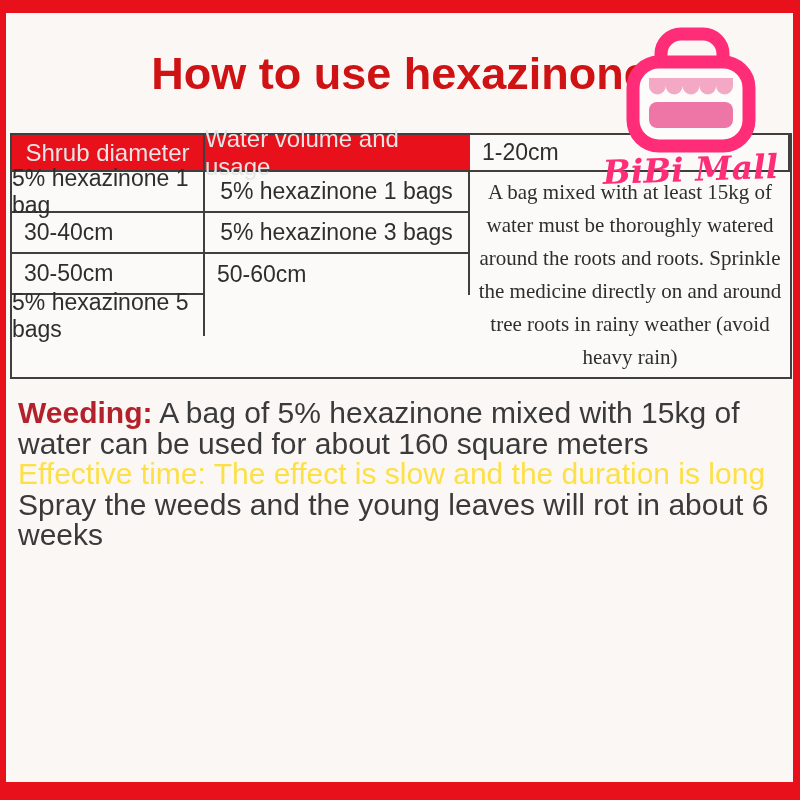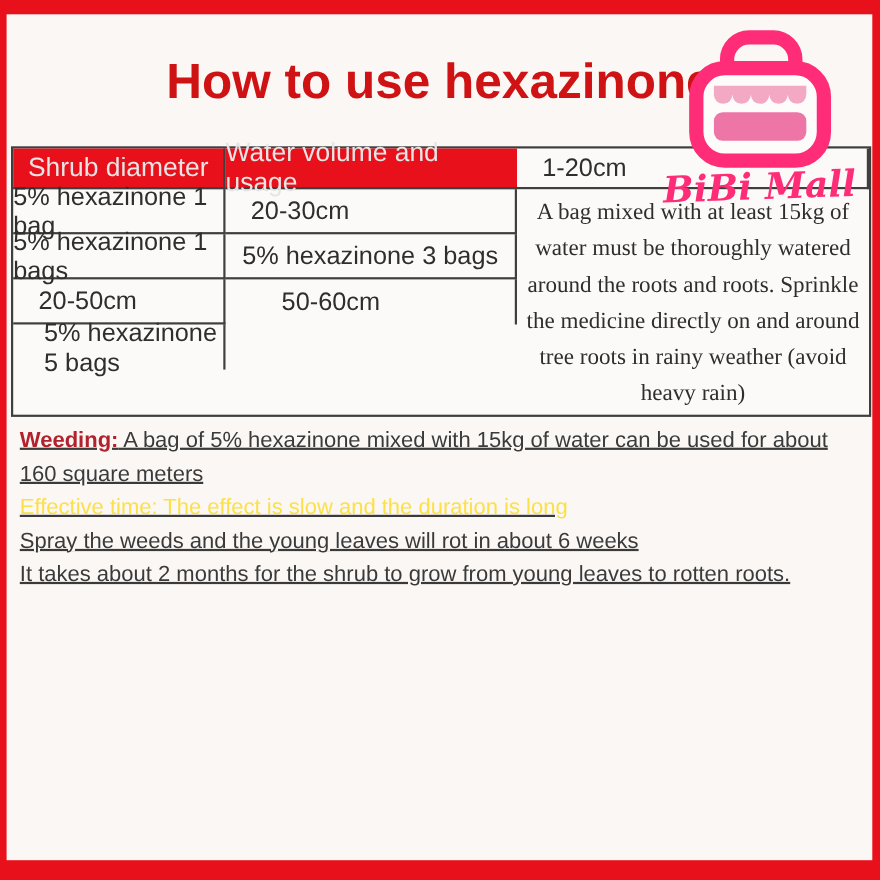--- a/index.html
+++ b/index.html
@@ -52,53 +52,52 @@
   }
   .cell {
     border-right: 2px solid #3f3f3f;
     border-bottom: 2px solid #3f3f3f;
     display: flex;
     align-items: center;
     color: #2e2e2e;
     font-size: 23px;
   }
   .cell.last-col { border-right: none; }
-  .cell.last-row { border-bottom: none; margin-left: 28px; }
+  .cell.last-row { border-bottom: none; }
   .th {
     background: #e8101a;
     color: #e5e5e5;
     font-size: 24px;
     justify-content: center;
   }
-  .diam { padding-left: 23px; }
+  .diam { padding-left: 12px; }
   .dose { justify-content: center; }
   .usage-cell {
     grid-column: 3;
     grid-row: 2 / 7;
     border-right: none;
     border-bottom: none;
     justify-content: center;
     text-align: center;
     padding: 0 8px;
     font-size: 21px;
     line-height: 33px;
     color: #2e2e2e;
     font-family: Liberation Serif, serif;
   }
   
   .notes {
     position: absolute;
     left: 18px;
-    top: 385px;
+    top: 398px;
     width: 766px;
-    font-size: 20px;
+    font-size: 30px;
     line-height: 30.5px;
     color: #3a3a3a;
     z-index: 1;
-    text-decoration: underline;
   }
   .notes p { margin: 0; }
   .lbl {
     color: #b3222c;
     font-weight: bold;
   }
   .red-line { color: #fde047; }
   
   .logo {
     position: absolute;
@@ -134,36 +133,35 @@
   <h1 class="title">How to use hexazinone</h1>
 
   <div class="dose-table">
     <div class="cell th">Shrub diameter</div>
     <div class="cell th last-col">Water volume and usage</div>
 
     <div class="cell diam">1-20cm</div>
     <div class="cell dose">5% hexazinone 1 bag</div>
     <div class="cell usage-cell last-col">A bag mixed with at least 15kg of water must be thoroughly watered around the roots and roots. Sprinkle the medicine directly on and around tree roots in rainy weather (avoid heavy rain)</div>
 
-    <div class="cell diam">20-30cm</div>
     <div class="cell dose">5% hexazinone 1 bags</div>
 
+    <div class="cell diam">30-40cm</div>
     <div class="cell dose">5% hexazinone 3 bags</div>
 
-    <div class="cell diam">20-50cm</div>
+    <div class="cell diam">30-50cm</div>
 
     <div class="cell diam last-row">50-60cm</div>
     <div class="cell dose last-row">5% hexazinone 5 bags</div>
   </div>
 
   <div class="notes">
     <p><span class="lbl">Weeding:</span><span> A bag of 5% hexazinone mixed with 15kg of water can be used for about 160 square meters</span></p>
     <p class="red-line">Effective time: The effect is slow and the duration is long</p>
     <p>Spray the weeds and the young leaves will rot in about 6 weeks</p>
-    <p>It takes about 2 months for the shrub to grow from young leaves to rotten roots.</p>
   </div>
 
   <div class="logo">
     <svg viewBox="0 0 132 128" xmlns="http://www.w3.org/2000/svg">
       <rect x="36" y="8" width="62" height="54" rx="20" fill="none" stroke="#ff2d78" stroke-width="13"></rect>
       <rect x="8" y="36" width="116" height="84" rx="26" fill="#fdfcfb" stroke="#ff2d78" stroke-width="13"></rect>
       <path d="M24 52 H108 V60 A8.4 8.4 0 0 1 91.2 60 A8.4 8.4 0 0 1 74.4 60 A8.4 8.4 0 0 1 57.6 60 A8.4 8.4 0 0 1 40.8 60 A8.4 8.4 0 0 1 24 60 Z" fill="#f3a8c4"></path>
       <rect x="24" y="76" width="84" height="26" rx="8" fill="#ee76a6"></rect>
     </svg>
     <div class="brand">BiBi Mall</div>

